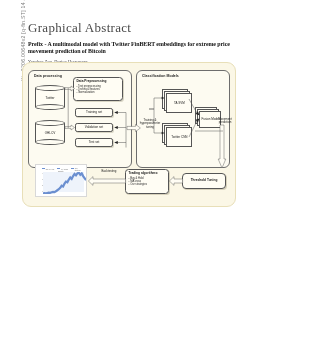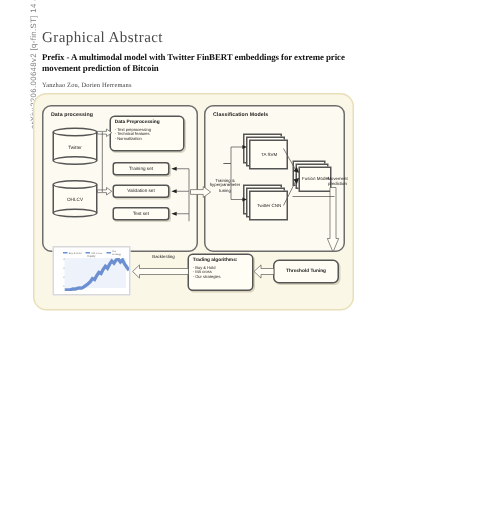--- a/index.html
+++ b/index.html
@@ -24,21 +24,21 @@
     letter-spacing:.25px;
     color:#7d7d7d;
     white-space:nowrap;
     text-align:center;
   }
 
   
   .hdr{position:absolute;left:28px;top:20px;width:205px;}
   .ga-label{
     font-family:"Liberation Serif", serif;
-    font-size:10px; color:#4a4a4a; letter-spacing:.3px;
+    font-size:13px; color:#4a4a4a; letter-spacing:.3px;
     margin-bottom:5px;
   }
   .paper-title{
     font-family:"Liberation Serif", serif;
     font-weight:bold;
     font-size:5.9px;
     line-height:7.4px;
     color:#111;
     letter-spacing:-.05px;
     margin:0 0 3px 0;

